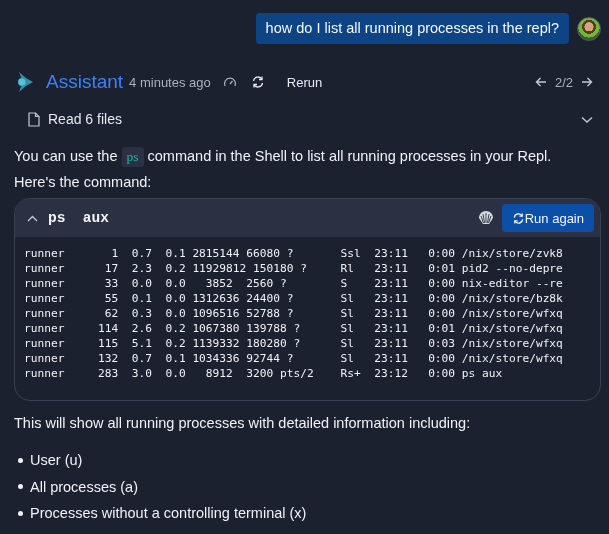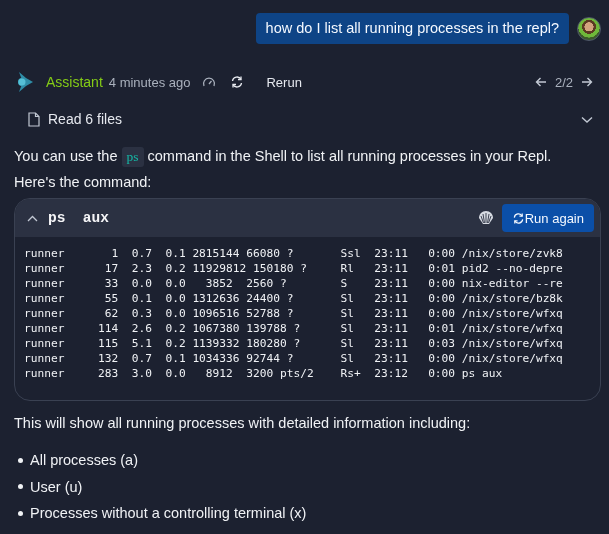--- a/index.html
+++ b/index.html
@@ -25,21 +25,21 @@
     width: 24px; height: 24px; border-radius: 50%;
     background: radial-gradient(circle at 50% 40%, #d3a47e 0 26%, #5b3a22 27% 40%, #6fb83a 41% 62%, #3c5a2a 63% 100%);
     border: 1px solid #505a6a;
   }
   .assistant-header {
     position: absolute; top: 70px; left: 16px; right: 16px;
     height: 24px;
     display: flex; align-items: center;
   }
   .logo { width: 20px; height: 24px; margin-right: 10px; }
-  .assistant-name { color: #84cc16; font-size: 14px; margin-right: 6px; }
+  .assistant-name { color: #3b82f6; font-size: 19px; margin-right: 6px; }
   .time-ago { color: #aab1bd; font-size: 13px; margin-right: 12px; }
   .icon-btn { display: inline-flex; align-items: center; color: #aab1bd; }
   .rerun { display: inline-flex; align-items: center; gap: 22px; margin-left: 14px; color: #e6e9ef; font-size: 13px; }
   .pager { margin-left: auto; display: flex; align-items: center; gap: 8px; color: #aab1bd; font-size: 13px; }
   .read-files {
     position: absolute; top: 108px; left: 28px; right: 16px;
     height: 22px; display: flex; align-items: center;
   }
   .read-files .label { color: #e6e9ef; font-size: 14px; margin-left: 8px; }
   .read-files .chev { margin-left: auto; color: #c2c8d3; }
@@ -177,23 +177,23 @@
     </span>
   </div>
   <div class="output" id="output"><div>runner       1  0.7  0.1 2815144 66080 ?       Ssl  23:11   0:00 /nix/store/zvk8</div><div>runner      17  2.3  0.2 11929812 150180 ?     Rl   23:11   0:01 pid2 --no-depre</div><div>runner      33  0.0  0.0   3852  2560 ?        S    23:11   0:00 nix-editor --re</div><div>runner      55  0.1  0.0 1312636 24400 ?       Sl   23:11   0:00 /nix/store/bz8k</div><div>runner      62  0.3  0.0 1096516 52788 ?       Sl   23:11   0:00 /nix/store/wfxq</div><div>runner     114  2.6  0.2 1067380 139788 ?      Sl   23:11   0:01 /nix/store/wfxq</div><div>runner     115  5.1  0.2 1139332 180280 ?      Sl   23:11   0:03 /nix/store/wfxq</div><div>runner     132  0.7  0.1 1034336 92744 ?       Sl   23:11   0:00 /nix/store/wfxq</div><div>runner     283  3.0  0.0   8912  3200 pts/2    Rs+  23:12   0:00 ps aux</div></div>
 </div>
 
 <div class="para p2">This will show all running processes with detailed information including:</div>
 
 <ul class="bullets">
   <li>
       <span class="dot"></span>
-      <span>All processes (a)</span>
+      <span>User (u)</span>
     </li>
   <li>
       <span class="dot"></span>
-      <span>User (u)</span>
+      <span>All processes (a)</span>
     </li>
   <li>
       <span class="dot"></span>
       <span>Processes without a controlling terminal (x)</span>
     </li>
 </ul>
 
 </body></html>

